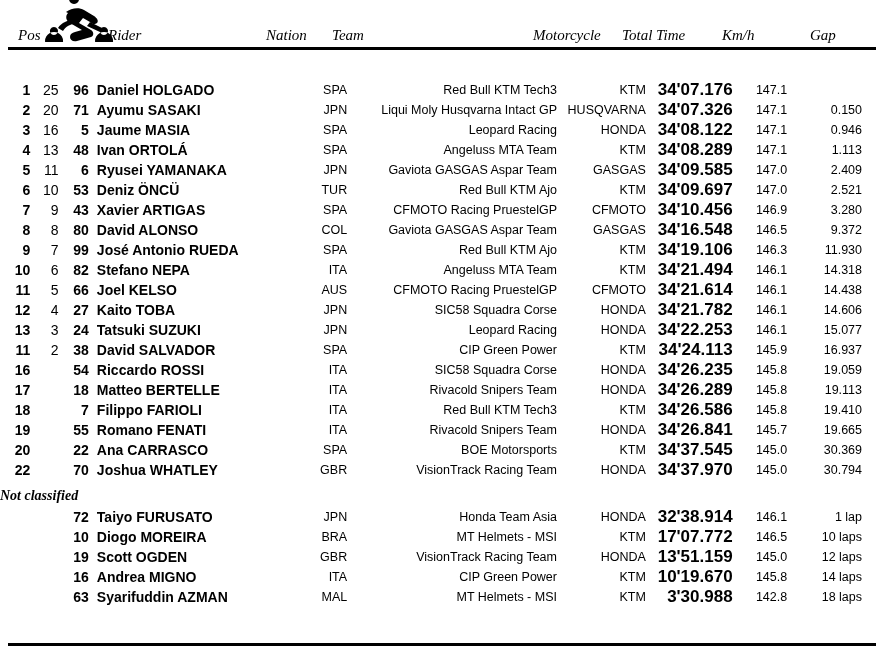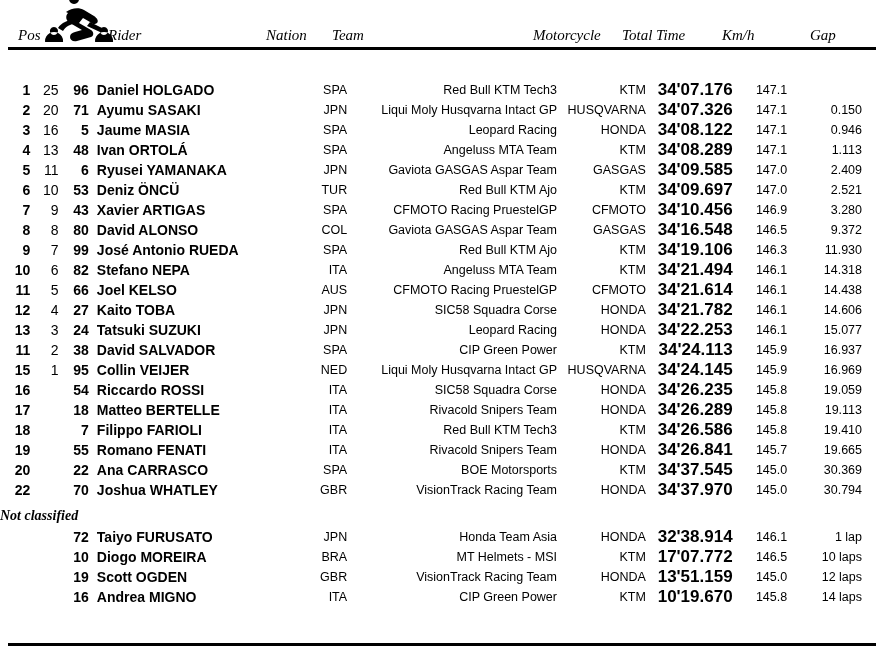--- a/index.html
+++ b/index.html
@@ -315,32 +315,20 @@
           <td class="num">38</td>
           <td class="rider">David SALVADOR</td>
           <td class="nation">SPA</td>
           <td class="team">CIP Green Power</td>
           <td class="moto">KTM</td>
           <td class="time">34'24.113</td>
           <td class="kmh">145.9</td>
           <td class="gap">16.937</td>
         </tr>
         <tr>
-          <td class="pos">15</td>
-          <td class="pts">1</td>
-          <td class="num">95</td>
-          <td class="rider">Collin VEIJER</td>
-          <td class="nation">NED</td>
-          <td class="team">Liqui Moly Husqvarna Intact GP</td>
-          <td class="moto">HUSQVARNA</td>
-          <td class="time">34'24.145</td>
-          <td class="kmh">145.9</td>
-          <td class="gap">16.969</td>
-        </tr>
-        <tr>
           <td class="pos">16</td>
           <td class="pts"></td>
           <td class="num">54</td>
           <td class="rider">Riccardo ROSSI</td>
           <td class="nation">ITA</td>
           <td class="team">SIC58 Squadra Corse</td>
           <td class="moto">HONDA</td>
           <td class="time">34'26.235</td>
           <td class="kmh">145.8</td>
           <td class="gap">19.059</td>
@@ -449,17 +437,29 @@
           <td class="pts"></td>
           <td class="num">16</td>
           <td class="rider">Andrea MIGNO</td>
           <td class="nation">ITA</td>
           <td class="team">CIP Green Power</td>
           <td class="moto">KTM</td>
           <td class="time">10'19.670</td>
           <td class="kmh">145.8</td>
           <td class="gap">14 laps</td>
         </tr>
+        <tr>
+          <td class="pos"></td>
+          <td class="pts"></td>
+          <td class="num">63</td>
+          <td class="rider">Syarifuddin AZMAN</td>
+          <td class="nation">MAL</td>
+          <td class="team">MT Helmets - MSI</td>
+          <td class="moto">KTM</td>
+          <td class="time">3'30.988</td>
+          <td class="kmh">142.8</td>
+          <td class="gap">18 laps</td>
+        </tr>
       </tbody>
   </table>
 
   <div class="footer-rule"></div>
 </div>
 
 </body></html>

